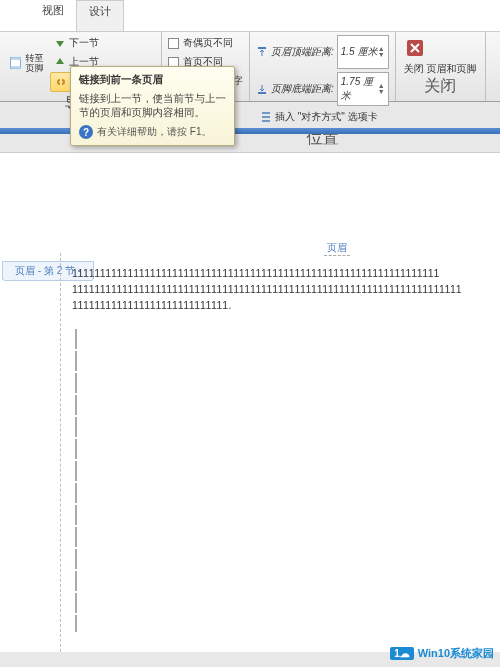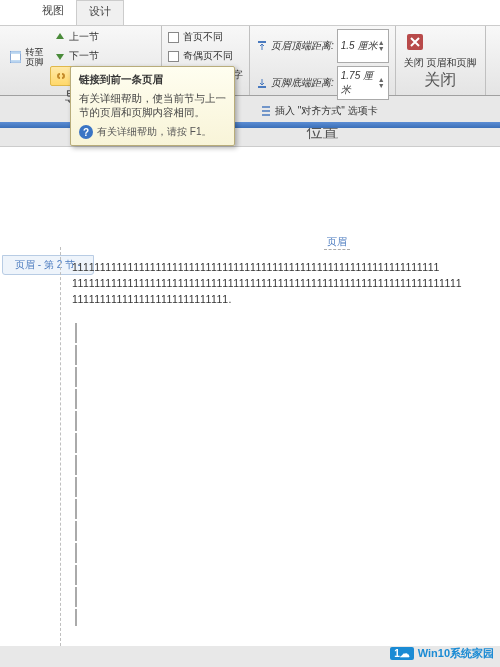--- a/index.html
+++ b/index.html
@@ -1,18 +1,18 @@
 <!DOCTYPE html>
 <html><head>
   <meta charset="utf-8">
   <style>
     * { margin: 0; padding: 0; box-sizing: border-box; font-family: "Microsoft YaHei", sans-serif; }
     body { width: 500px; height: 667px; background: #e8e8e8; overflow: hidden; position: relative; }
     
-    .ribbon-tabs { background: #fff; border-bottom: 1px solid #ccc; padding-left: 30px; height: 26px; display: flex; }
+    .ribbon-tabs { background: #fff; border-bottom: 1px solid #ccc; padding-left: 30px; height: 32px; display: flex; }
     .tab { padding: 3px 12px; font-size: 11px; color: #444; cursor: pointer; }
     .tab.active { background: #f0f0f0; border: 1px solid #ccc; border-bottom: none; }
     
     .ribbon { background: linear-gradient(#f8f8f8, #e4e4e4); border-bottom: 1px solid #a0a0a0; height: 70px; display: flex; }
     .group { border-right: 1px solid #c0c0c0; padding: 2px 6px; display: flex; flex-direction: column; }
     .group-body { flex: 1; display: flex; gap: 2px; }
     .group-label { font-size: 16px; color: #555; text-align: center; padding-top: 2px; }
     
     .large-btn { display: flex; flex-direction: row; align-items: center; justify-content: center; width: 42px; padding: 2px; cursor: pointer; }
     .large-btn svg { width: 24px; height: 24px; }
@@ -71,51 +71,51 @@
         <svg viewBox="0 0 24 24">
             <rect x="4" y="3" width="16" height="18" fill="#fff" stroke="#4a7abf"></rect>
             <rect x="4" y="3" width="16" height="4" fill="#b8d4f0"></rect>
             <rect x="4" y="17" width="16" height="4" fill="#b8d4f0"></rect>
           </svg>
         <span>转至页脚</span>
       </div>
       <div class="small-btns">
         <div class="small-btn">
           <svg viewBox="0 0 12 12">
+              <path d="M6 10 L10 4 L2 4 Z" fill="#4a8b3a"></path>
+            </svg>
+          <span>下一节</span>
+        </div>
+        <div class="small-btn">
+          <svg viewBox="0 0 12 12">
               <path d="M6 2 L10 8 L2 8 Z" fill="#4a8b3a"></path>
             </svg>
           <span>上一节</span>
-        </div>
-        <div class="small-btn">
-          <svg viewBox="0 0 12 12">
-              <path d="M6 10 L10 4 L2 4 Z" fill="#4a8b3a"></path>
-            </svg>
-          <span>下一节</span>
         </div>
         <div class="small-btn highlight">
           <svg viewBox="0 0 12 12">
               <path d="M2 6 Q2 3 5 3 L5 5 Q4 5 4 6 Q4 7 5 7 L5 9 Q2 9 2 6 M10 6 Q10 9 7 9 L7 7 Q8 7 8 6 Q8 5 7 5 L7 3 Q10 3 10 6" fill="#c48a2a"></path>
             </svg>
           <span>链接到前一条页眉</span>
         </div>
       </div>
     </div>
     <div class="group-label">导航</div>
   </div>
 
   <div class="group">
     <div class="group-body">
       <div class="small-btns">
         <div class="check-item">
           <div class="check-box"></div>
-          <span>首页不同</span>
+          <span>奇偶页不同</span>
         </div>
         <div class="check-item">
           <div class="check-box"></div>
-          <span>奇偶页不同</span>
+          <span>首页不同</span>
         </div>
         <div class="check-item">
           <div class="check-box">✓</div>
           <span>显示文档文字</span>
         </div>
       </div>
     </div>
     <div class="group-label">选项</div>
   </div>
 
@@ -163,21 +163,21 @@
         </svg>
       <span>关闭
 页眉和页脚</span>
     </div>
     <div class="group-label">关闭</div>
   </div>
 </div>
 
 <div class="tooltip">
   <div class="tooltip-title">链接到前一条页眉</div>
-  <div class="tooltip-body">有关详细帮助，使当前节与上一节的页眉和页脚内容相同。</div>
+  <div class="tooltip-body">链接到上一节，使当前节与上一节的页眉和页脚内容相同。</div>
   <div class="tooltip-help">
     <div class="help-icon">?</div>
     <span>有关详细帮助，请按 F1。</span>
   </div>
 </div>
 
 <div class="doc-area">
   <div class="top-separator"></div>
   <div class="header-tab">页眉</div>
   <div class="section-tab">页眉 - 第 2 节 -</div>

